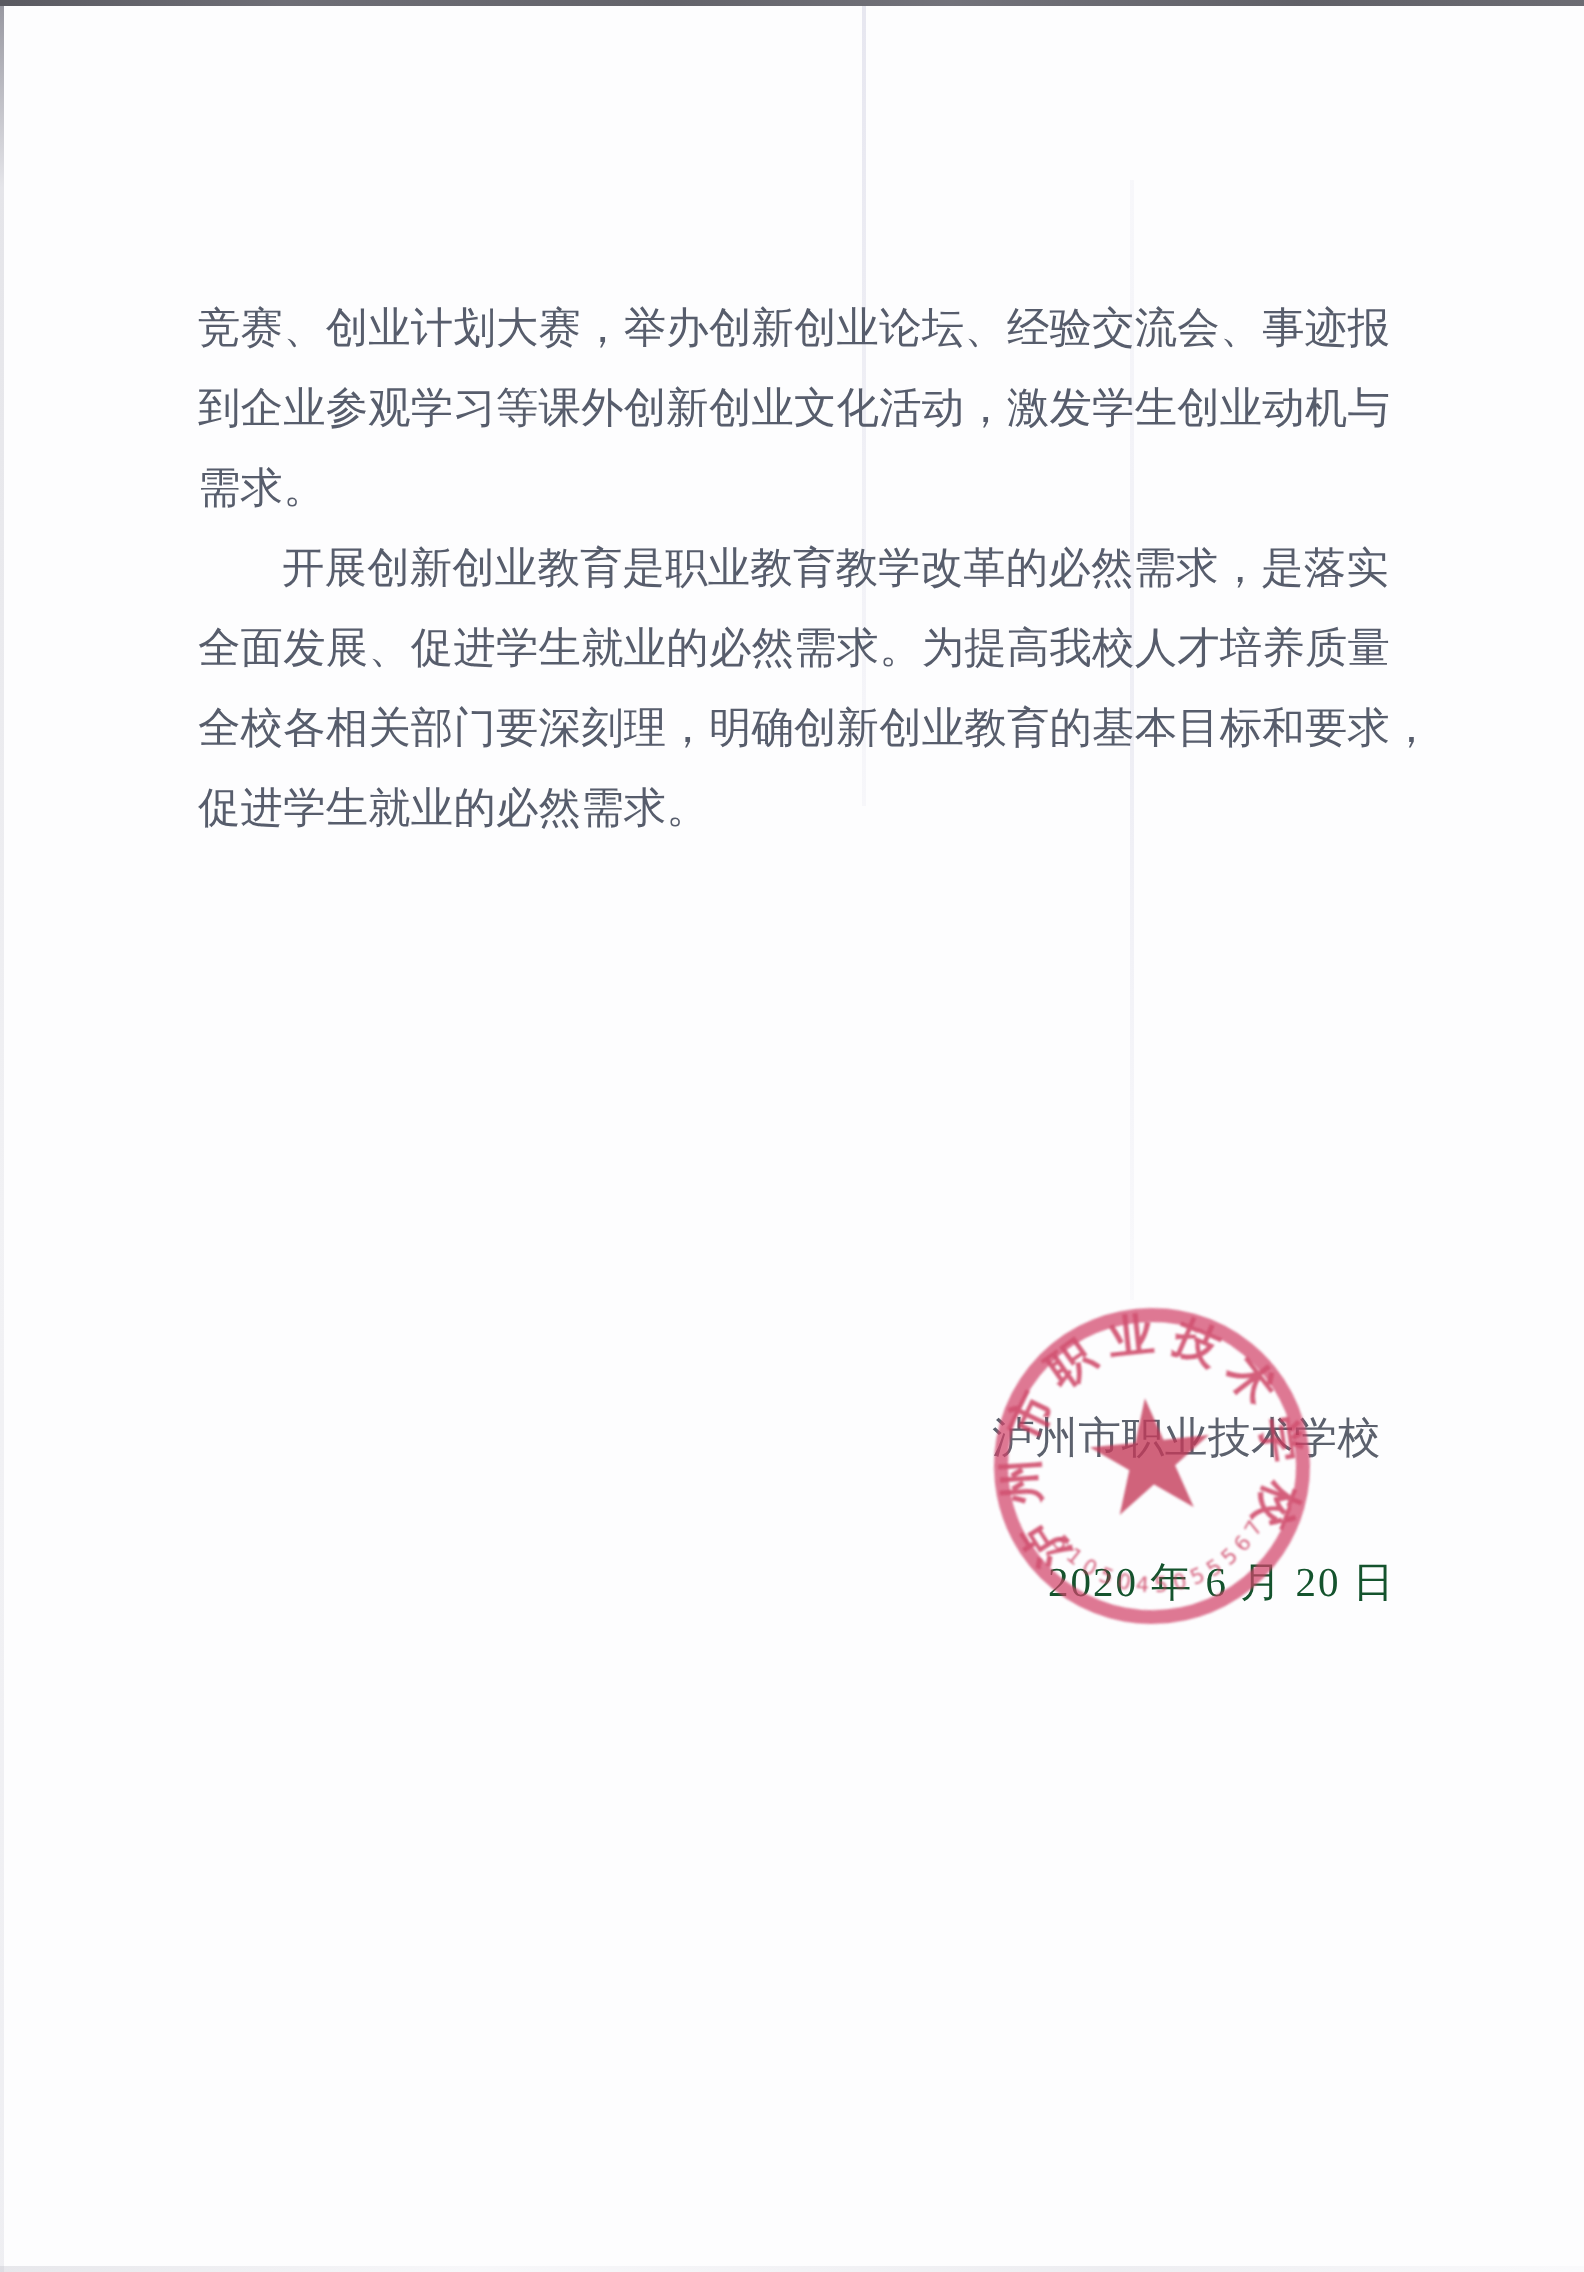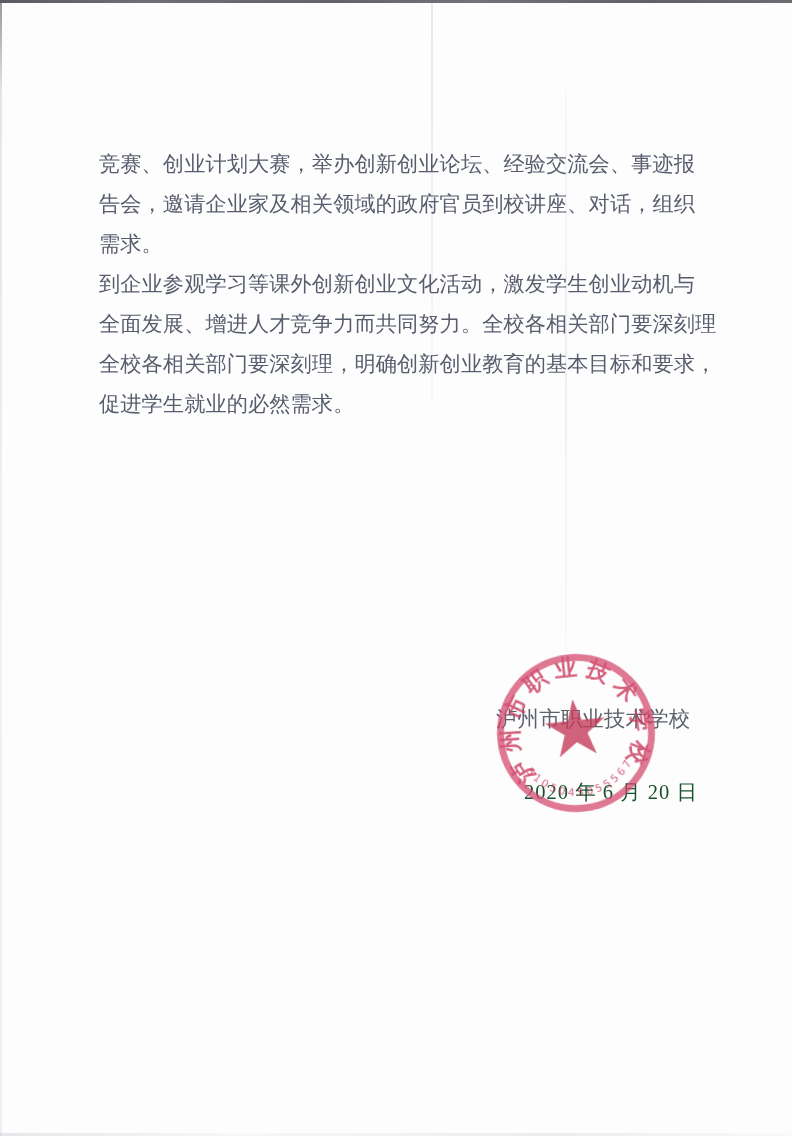--- a/index.html
+++ b/index.html
@@ -97,26 +97,26 @@
 
   <div class="edge-top"></div>
   <div class="edge-left"></div>
   <div class="edge-bottom"></div>
   <div class="crease-1"></div>
   <div class="crease-2"></div>
 
   <div class="doc-body">
     <div>
       <div class="text-line">竞赛、创业计划大赛，举办创新创业论坛、经验交流会、事迹报</div>
-      <div class="text-line">告会，邀请企业家及相关领域的政府官员到校讲座、对话，组织</div>
+      <div class="text-line">到企业参观学习等课外创新创业文化活动，激发学生创业动机与</div>
       <div class="text-line">需求。</div>
-      <div class="text-line">到企业参观学习等课外创新创业文化活动，激发学生创业动机与</div>
     </div>
     <div>
-      <div class="text-line">全面发展、增进人才竞争力而共同努力。全校各相关部门要深刻理</div>
+      <div class="text-line indent">开展创新创业教育是职业教育教学改革的必然需求，是落实</div>
+      <div class="text-line">全面发展、促进学生就业的必然需求。为提高我校人才培养质量</div>
       <div class="text-line">全校各相关部门要深刻理，明确创新创业教育的基本目标和要求，</div>
       <div class="text-line">促进学生就业的必然需求。</div>
     </div>
   </div>
 
   <div class="sig-org">泸州市职业技术学校</div>
   <div class="sig-date">2020 年 6 月 20 日</div>
 
   <div class="seal">
     <svg width="176" height="176" viewBox="0 0 176 176" xmlns="http://www.w3.org/2000/svg">

